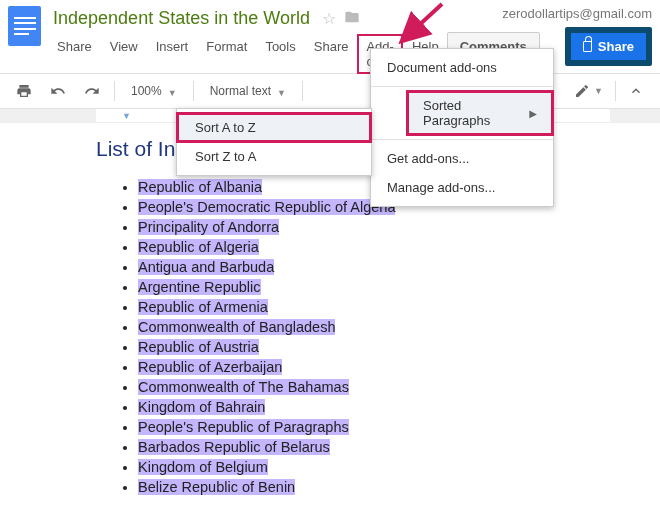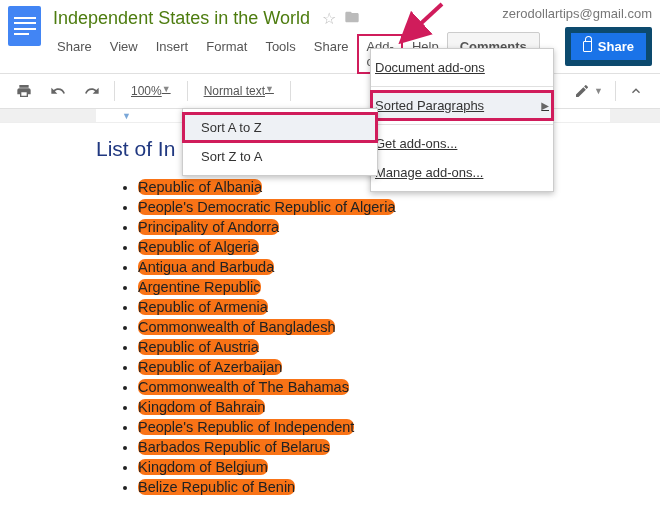--- a/index.html
+++ b/index.html
@@ -18,40 +18,40 @@
   .menu-item.hl { outline: 2px solid #d01c5b; outline-offset: -1px; }
   .right-buttons { display: flex; align-items: center; gap: 25px; }
   .user-email { color: #777; font-size: 13px; padding-bottom: 6px; text-align: right; }
   .btn { border: 1px solid #ccc; background: #f5f5f5; padding: 6px 12px; font-size: 13px; color: #555; border-radius: 2px; cursor: pointer; font-weight: bold; }
   .btn-share { background: #1a73e8; color: #fff; border: 6px solid #0c4a6e; display: flex; align-items: center; gap: 6px; }
   .lock-ic { width: 9px; height: 11px; border: 1.5px solid #fff; border-radius: 1px; position: relative; }
   .lock-ic::before { content:""; position:absolute; top:-6px; left:1px; width:5px; height:5px; border:1.5px solid #fff; border-bottom:none; border-radius:4px 4px 0 0; }
   .toolbar { border-top: 1px solid #e0e0e0; border-bottom: 1px solid #e0e0e0; padding: 6px 12px; display: flex; align-items: center; gap: 10px; color: #666; }
   .tb-sep { width:1px; height:20px; background:#ddd; }
   .tb-btn { cursor:pointer; padding: 3px 4px; display:inline-flex; align-items:center; }
-  .tb-select { display:flex; align-items:flex-start; padding: 3px 6px; cursor:pointer; font-size:12px; color:#555;text-decoration:underline;}
+  .tb-select { display:flex; align-items:flex-end; gap:6px; padding: 3px 6px; cursor:pointer; font-size:12px; color:#555;}
   .caret { font-size: 9px; color:#888; }
   .tb-right { margin-left:auto; display:flex; align-items:center; gap:8px; }
   .ruler { height: 14px; background: linear-gradient(to right, #f0f0f0 0 96px, #fff 96px 610px, #f0f0f0 610px 100%); border-bottom: 1px solid #eee; position: relative; }
   .ruler-mark { position:absolute; top:2px; left:122px; font-size:9px; color:#7aa7d8; }
   .page { padding: 14px 0 0 96px; background:#fff; }
   .doc-h2 { font-size: 21px; color: #203880; font-weight: 400; margin-bottom: 18px; }
   .doc-list { list-style: disc; padding-left: 42px; }
   .doc-list li { margin-bottom: 4px; font-size: 14.5px; color: #222; }
-  .doc-list li span { background: #f97316; border-radius: 7px; }
+  .doc-list li span { background: #c4b5fd; }
 
   
   .addons-menu { position: absolute; top: 48px; left: 370px; width: 184px; background: #fff; border: 1px solid #ccc; box-shadow: 0 2px 6px rgba(0,0,0,0.25); z-index: 30; padding: 4px 0; }
-  .addons-menu .m-item { padding: 7px 4px; font-size: 13px; color: #333; cursor: pointer; display:flex; align-items:center; justify-content:space-between;text-decoration:underline; }
+  .addons-menu .m-item { padding: 7px 16px; font-size: 13px; color: #333; cursor: pointer; display:flex; align-items:center; justify-content:space-between; }
   .addons-menu .m-sep { height:1px; background:#e0e0e0; margin:4px 0; }
-  .addons-menu .hl-item { outline: 3px solid #d01c5b; outline-offset:-2px; background:#eef1f5; }
+  .addons-menu .hl-item { outline: 3px solid #d01c5b; outline-offset:-2px; background:#eef1f5;margin-left:36px; }
   .sub-arrow { font-size: 10px; color:#666; }
 
   
-  .sort-menu { position:absolute; top: 108px; left: 182px; width: 196px; background:#fff; border:1px solid #ccc; box-shadow: 0 2px 6px rgba(0,0,0,0.25); z-index: 40; padding: 4px 0; }
+  .sort-menu { position:absolute; top: 108px; left: 176px; width: 196px; background:#fff; border:1px solid #ccc; box-shadow: 0 2px 6px rgba(0,0,0,0.25); z-index: 40; padding: 4px 0; }
   .sort-menu .m-item { padding: 7px 18px; font-size: 13px; color:#333; cursor:pointer; }
   .sort-menu .hl-item { outline: 3px solid #d01c5b; outline-offset:-2px; background:#eef1f5; }
 
   
   .arrow-annot { position:absolute; top:2px; left:412px; z-index:50; }
   .arrow-annot svg { overflow:visible; }
 
   
   .ic { width:16px; height:16px; }
 </style>
@@ -155,21 +155,21 @@
       <li><span>Principality of Andorra</span></li>
       <li><span>Republic of Algeria</span></li>
       <li><span>Antigua and Barbuda</span></li>
       <li><span>Argentine Republic</span></li>
       <li><span>Republic of Armenia</span></li>
       <li><span>Commonwealth of Bangladesh</span></li>
       <li><span>Republic of Austria</span></li>
       <li><span>Republic of Azerbaijan</span></li>
       <li><span>Commonwealth of The Bahamas</span></li>
       <li><span>Kingdom of Bahrain</span></li>
-      <li><span>People's Republic of Independent</span></li>
+      <li><span>People's Republic of Paragraphs</span></li>
       <li><span>Barbados Republic of Belarus</span></li>
       <li><span>Kingdom of Belgium</span></li>
       <li><span>Belize Republic of Benin</span></li>
     </ul>
 </div>
 
 <div class="addons-menu">
   <div class="m-item">Document add-ons</div>
   <div class="m-sep"></div>
   <div class="m-item hl-item">

